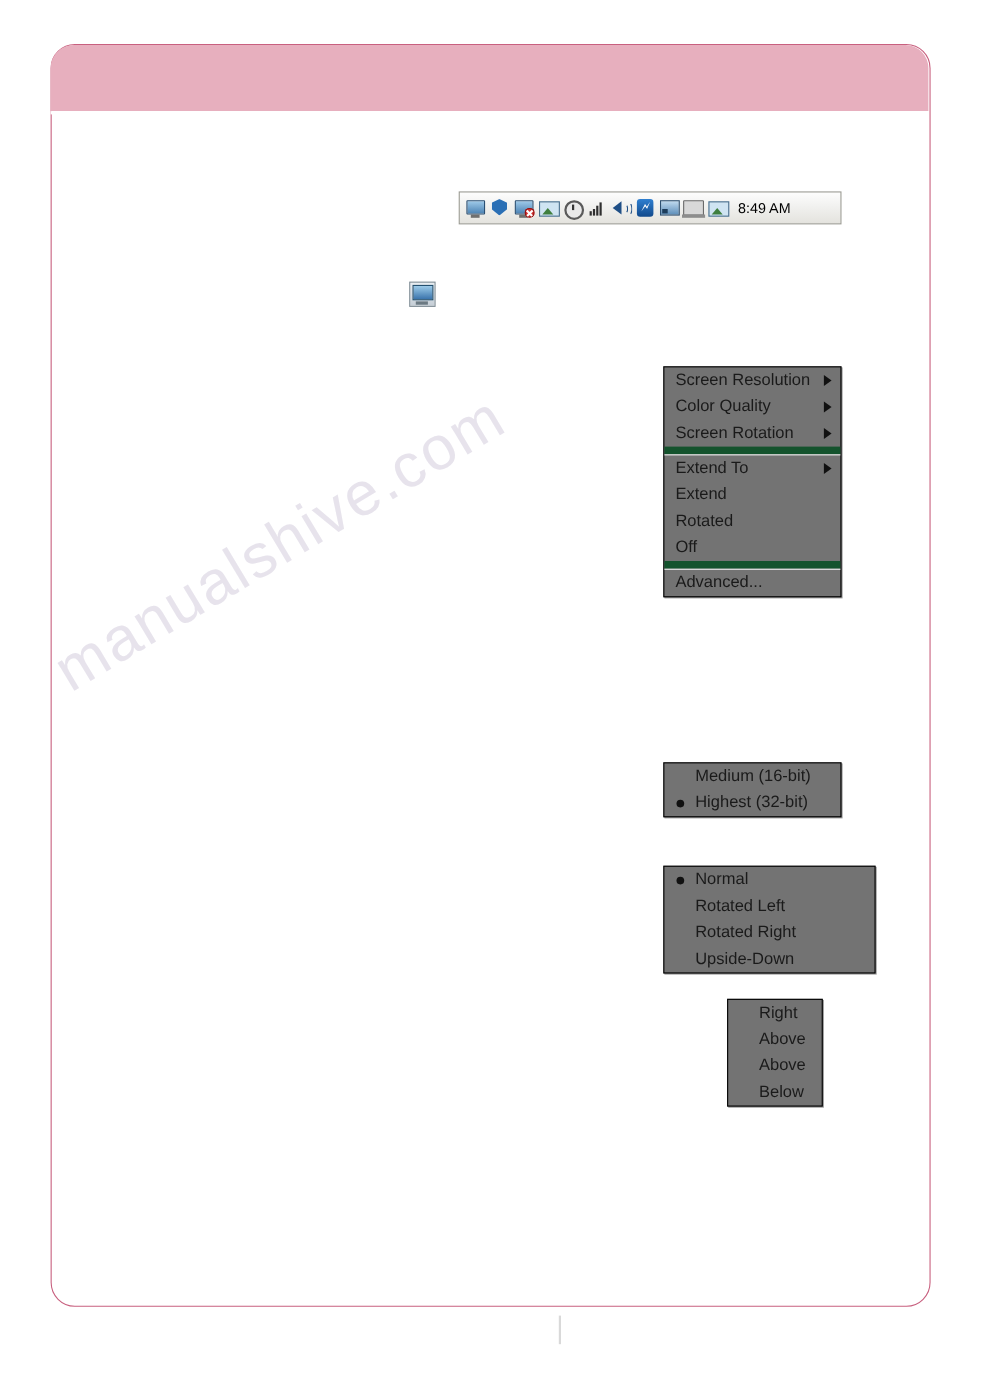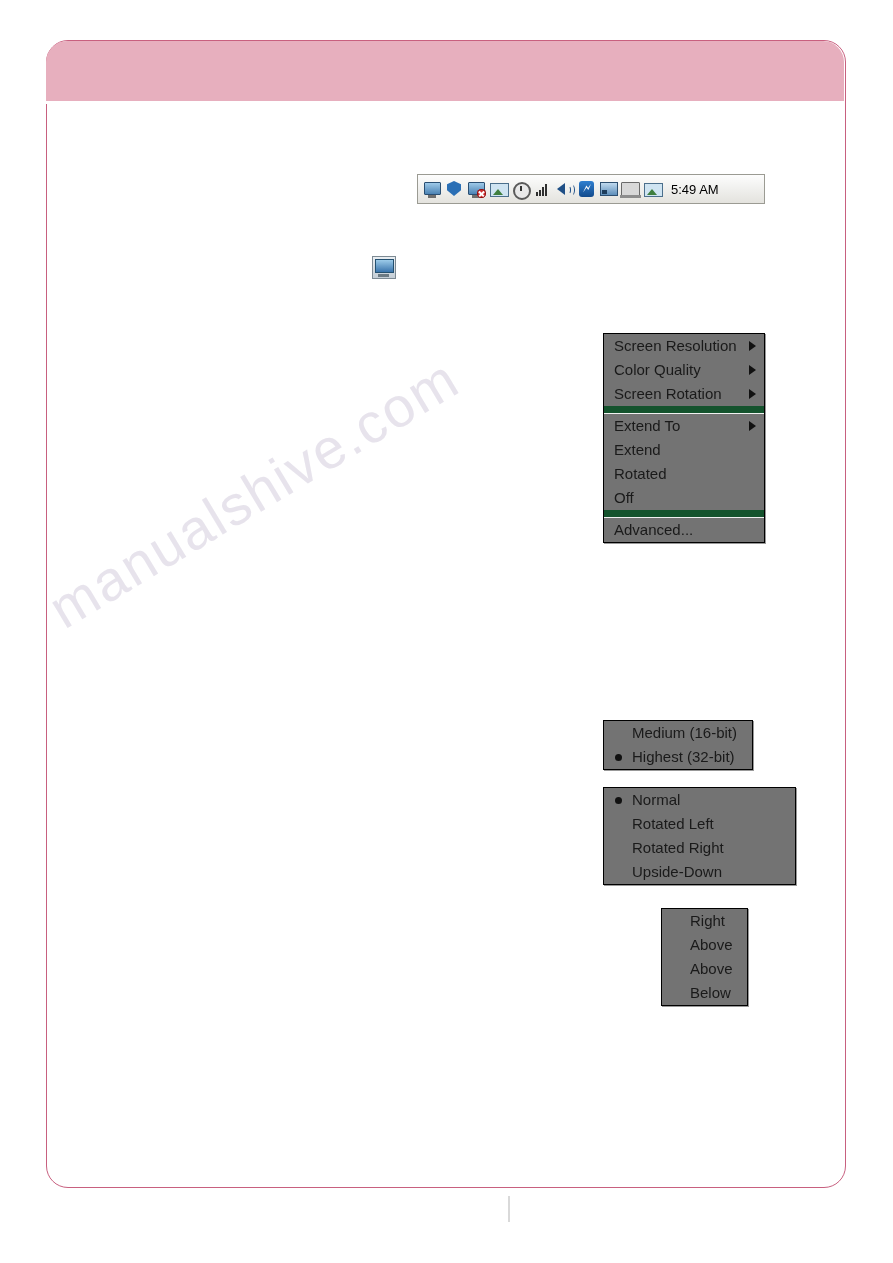--- a/index.html
+++ b/index.html
@@ -172,21 +172,21 @@
   }
   .bullet {
     position: absolute; left: 11px; top: 50%;
     width: 7px; height: 7px; margin-top: -3.5px;
     border-radius: 50%;
     background: #111;
   }
   .row.indent { padding-left: 28px; }
 
   #menu-main   { left: 603px; top: 333px; width: 162px; }
-  #menu-color  { left: 603px; top: 720px; width: 150px; }
+  #menu-color  { left: 603px; top: 693px; width: 162px; }
   #menu-rot    { left: 603px; top: 787px; width: 193px; }
   #menu-extend { left: 661px; top: 908px; width: 87px; }
 
   .page-footer-rule {
     position:absolute; left:508px; top:1196px; width:2px; height:26px; background:#d9d9d9;
   }
 </style>
 </head>
 <body>
 
@@ -230,21 +230,21 @@
     </span>
   <span class="ti">
       <span class="netmon"></span>
     </span>
   <span class="ti">
       <span class="lap"></span>
     </span>
   <span class="ti">
       <span class="pic"></span>
     </span>
-  <span class="tray-time">5:49 AM</span>
+  <span class="tray-time">8:49 AM</span>
 </div>
 
 <div class="desk-icon">
   <span class="scr"></span>
   <span class="base"></span>
 </div>
 
 <div class="menu" id="menu-main">
   <div class="row">
     <span>Screen Resolution</span>

